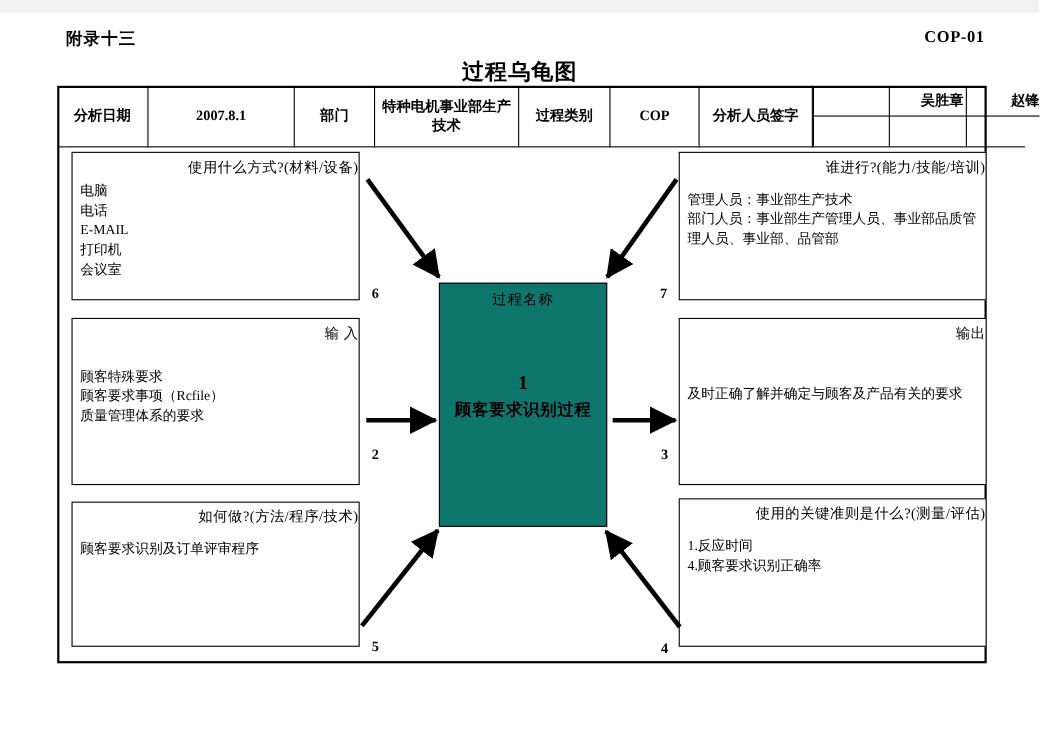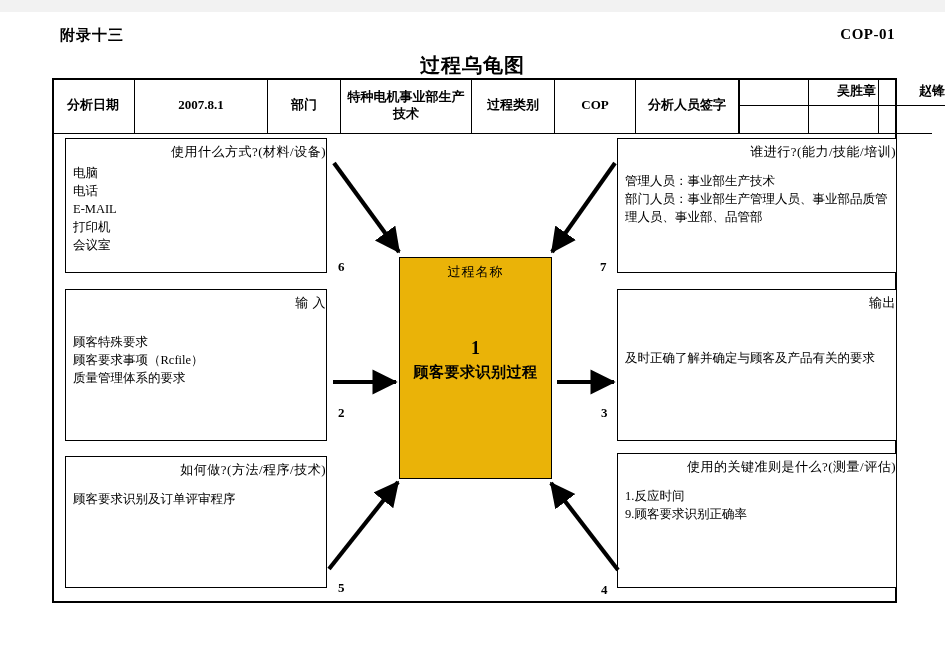--- a/index.html
+++ b/index.html
@@ -126,21 +126,21 @@
   #box-how      { left: 65px;  top: 456px; width: 262px; height: 132px; }
   #box-criteria { left: 617px; top: 453px; width: 280px; height: 135px; }
 
   
   #box-center {
     position: absolute;
     left: 399px; top: 257px;
     width: 153px; height: 222px;
     border: 1px solid #000;
     box-sizing: border-box;
-    background: #eab308;
+    background: #0f766e;
   }
   #box-center .c-title {
     display: block;
     text-align: center;
     font-size: 13px;
     margin-top: 5px;
     letter-spacing: 1px;
   }
   #box-center .c-num {
     display: block;
@@ -265,21 +265,21 @@
   <span class="t-body">
     <span class="ln">顾客要求识别及订单评审程序</span>
   </span>
 </div>
 
 <div class="tbox" id="box-criteria">
   <span class="t-title">使用的关键准则是什么?(测量/评估)</span>
   <span class="gap-sm" style="display:block"></span>
   <span class="t-body">
     <span class="ln">1.反应时间</span>
-    <span class="ln">9.顾客要求识别正确率</span>
+    <span class="ln">4.顾客要求识别正确率</span>
   </span>
 </div>
 
 <div id="box-center">
   <span class="c-title">过程名称</span>
   <span class="c-num">1</span>
   <span class="c-name">顾客要求识别过程</span>
 </div>
 
 <div class="arrow-num" id="num-6">6</div>

